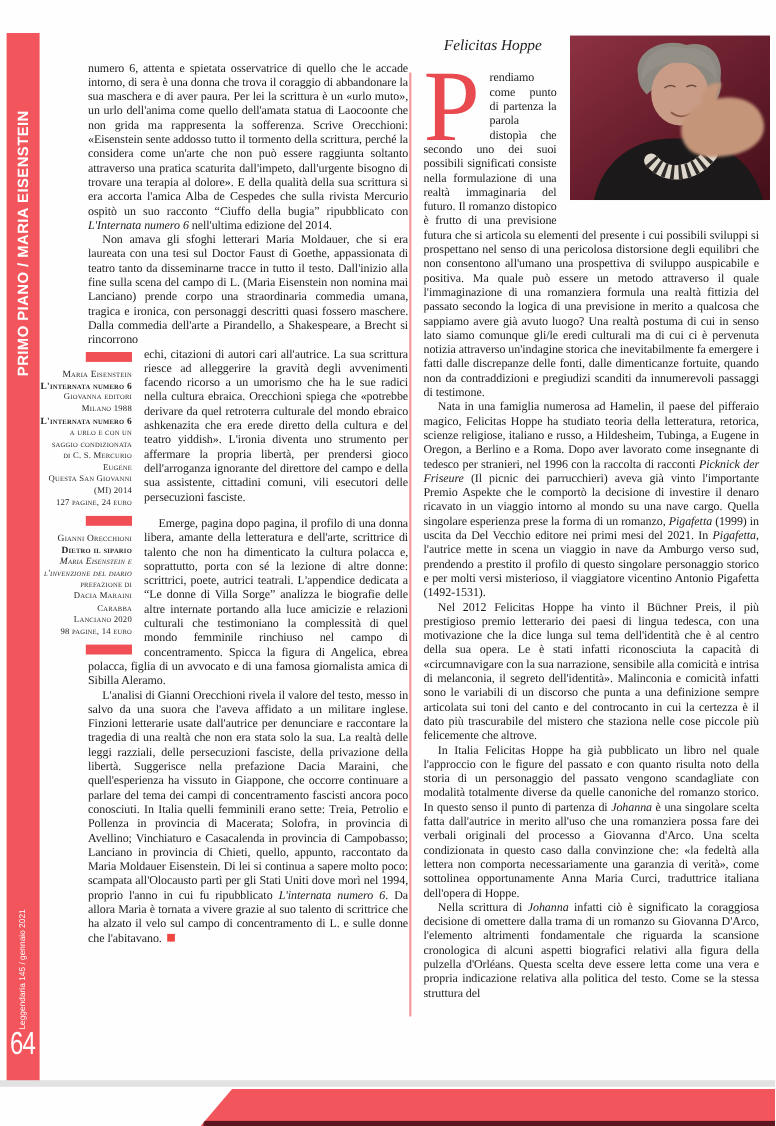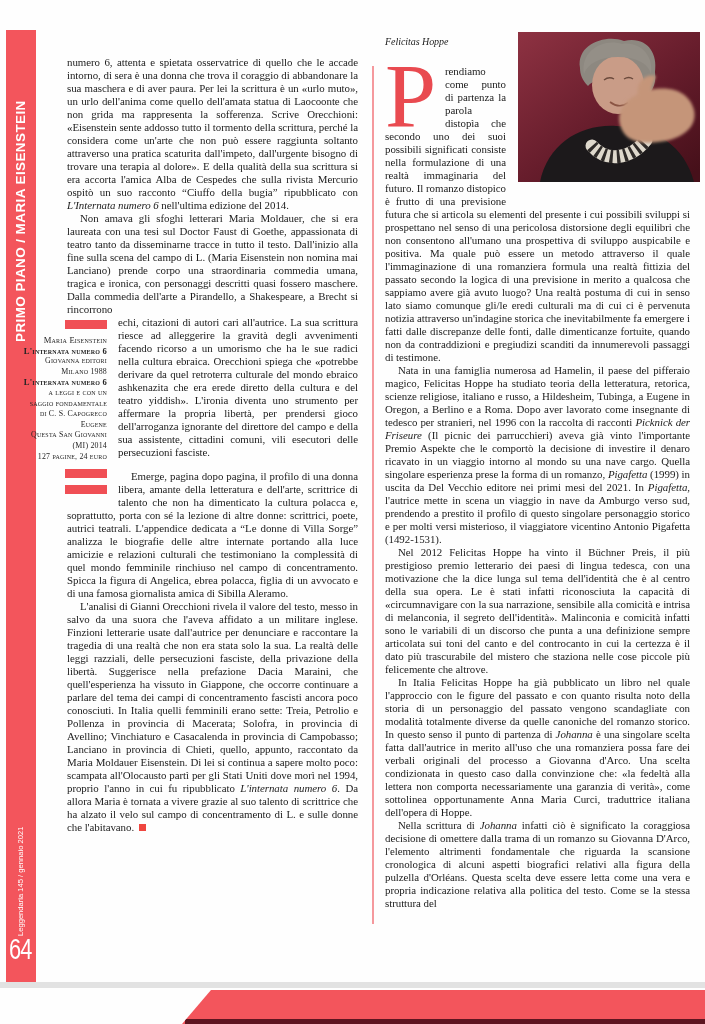--- a/index.html
+++ b/index.html
@@ -17,40 +17,40 @@
           font-family:"Liberation Sans",sans-serif;font-size:7.6px;color:#ffffff;
           line-height:30px;white-space:nowrap;}
   .pagenum{position:absolute;left:9px;top:933px;color:#ffffff;
           font-family:"Liberation Sans",sans-serif;font-size:29px;font-weight:400;
           transform:scaleX(.75);transform-origin:left center;letter-spacing:-1px;}
 
   
   .col-rule{position:absolute;left:372px;top:66px;width:1.5px;height:858px;background:#f5999d;}
   .col{position:absolute;font-size:10.9px;line-height:13px;text-align:justify;
        letter-spacing:-0.05px;hyphens:auto;overflow-wrap:break-word;}
-  .col-left{left:67px;top:56px;width:291px;}
+  .col-left{left:80px;top:56px;width:291px;}
   .col-right{left:385px;top:30px;width:305px;}
   .para{margin:0;text-indent:13px;}
   .para.noindent{text-indent:0;}
   .para .i, .cite-line.i{font-style:italic;}
 
   
   .cite-float{float:left;width:88px;margin:4px 11px 4px -48px;text-align:right;
               text-indent:0;text-align-last:right;line-height:normal;hyphens:none;}
   .cite-bar{width:42px;height:9px;background:#f04f55;margin:0 0 6px auto;}
   .cite-bar.mid{margin:7px 0 6px auto;}
   .cite-bar.end{margin:7px 0 0 auto;}
   .cite-line{font-variant:small-caps;font-size:8.6px;line-height:10.6px;
              letter-spacing:.2px;color:#242424;}
   .cite-line.b{font-weight:bold;}
   .cite-line.sm{font-size:7.9px;}
 
   
-  .caption{position:absolute;top:6px;left:0;width:126px;text-align:left;
-           font-style:italic;font-size:10px;color:#222;line-height:12px;}
+  .caption{position:absolute;top:6px;left:0;width:126px;text-align:center;
+           font-style:italic;font-size:14px;color:#222;line-height:12px;}
   .photo{position:absolute;top:2px;left:133px;width:182px;height:150px;overflow:hidden;}
   .photo svg{display:block;width:182px;height:150px;}
   .rtext{margin-top:35px;}
   .photo-spacer{float:right;width:184px;height:133px;}
   .dropcap{float:left;width:60px;height:63px;color:#e94a50;font-size:92px;
            line-height:62px;text-indent:0;text-align:left;font-family:"Liberation Serif",serif;}
 
   .endmark{display:inline-block;width:7px;height:7px;background:#ef463f;margin-left:5px;}
 
   
@@ -75,29 +75,40 @@
   <div class="col col-left">
     <p class="para noindent"><span>numero 6, attenta e spietata osservatrice di quello che le accade intorno, di sera è una donna che trova il coraggio di abbandonare la sua maschera e di aver paura. Per lei la scrittura è un «urlo muto», un urlo dell'anima come quello dell'amata statua di Laocoonte che non grida ma rappresenta la sofferenza. Scrive Orecchioni: «Eisenstein sente addosso tutto il tormento della scrittura, perché la considera come un'arte che non può essere raggiunta soltanto attraverso una pratica scaturita dall'impeto, dall'urgente bisogno di trovare una terapia al dolore». E della qualità della sua scrittura si era accorta l'amica Alba de Cespedes che sulla rivista Mercurio ospitò un suo racconto “Ciuffo della bugia” ripubblicato con </span><span class="i">L'Internata numero 6</span><span> nell'ultima edizione del 2014.</span></p>
     <p class="para"><span><span>Non amava gli sfoghi letterari Maria Moldauer, che si era laureata con una tesi sul Doctor Faust di Goethe, appassionata di teatro tanto da disseminarne tracce in tutto il testo. Dall'inizio alla fine sulla scena del campo di L. (Maria Eisenstein non nomina mai Lanciano) prende corpo una straordinaria commedia umana, tragica e ironica, con personaggi descritti quasi fossero maschere. Dalla commedia dell'arte a Pirandello, a Shakespeare, a Brecht si rincorrono</span></span></p><aside class="cite-float">
         <div class="cite-bar"></div>
         <div class="cite-block">
           <div class="cite-line">Maria Eisenstein</div>
           <div class="cite-line b">L'internata numero 6</div>
           <div class="cite-line sm">Giovanna editori</div>
           <div class="cite-line sm">Milano 1988</div>
           <div class="cite-line b">L'internata numero 6</div>
-          <div class="cite-line sm">a leggi e con un</div>
-          <div class="cite-line sm">saggio fondamentale</div>
-          <div class="cite-line sm">di C. S. Capogreco</div>
+          <div class="cite-line sm">a urlo e con un</div>
+          <div class="cite-line sm">saggio condizionata</div>
+          <div class="cite-line sm">di C. S. Mercurio</div>
           <div class="cite-line sm">Eugene</div>
           <div class="cite-line sm">Questa San Giovanni</div>
           <div class="cite-line sm">(MI) 2014</div>
           <div class="cite-line sm">127 pagine, 24 euro</div>
         </div>
         <div class="cite-bar mid"></div>
+        <div class="cite-block">
+          <div class="cite-line">Gianni Orecchioni</div>
+          <div class="cite-line b">Dietro il sipario</div>
+          <div class="cite-line i">Maria Eisenstein e</div>
+          <div class="cite-line i">l'invenzione del diario</div>
+          <div class="cite-line sm">prefazione di</div>
+          <div class="cite-line sm">Dacia Maraini</div>
+          <div class="cite-line sm">Carabba</div>
+          <div class="cite-line sm">Lanciano 2020</div>
+          <div class="cite-line sm">98 pagine, 14 euro</div>
+        </div>
         <div class="cite-bar end"></div>
       </aside><span><span> echi, citazioni di autori cari all'autrice. La sua scrittura riesce ad alleggerire la gravità degli avvenimenti facendo ricorso a un umorismo che ha le sue radici nella cultura ebraica. Orecchioni spiega che «potrebbe derivare da quel retroterra culturale del mondo ebraico ashkenazita che era erede diretto della cultura e del teatro yiddish». L'ironia diventa uno strumento per affermare la propria libertà, per prendersi gioco dell'arroganza ignorante del direttore del campo e della sua assistente, cittadini comuni, vili esecutori delle persecuzioni fasciste.</span></span><p></p>
     <p class="para"><span>Emerge, pagina dopo pagina, il profilo di una donna libera, amante della letteratura e dell'arte, scrittrice di talento che non ha dimenticato la cultura polacca e, soprattutto, porta con sé la lezione di altre donne: scrittrici, poete, autrici teatrali. L'appendice dedicata a “Le donne di Villa Sorge” analizza le biografie delle altre internate portando alla luce amicizie e relazioni culturali che testimoniano la complessità di quel mondo femminile rinchiuso nel campo di concentramento. Spicca la figura di Angelica, ebrea polacca, figlia di un avvocato e di una famosa giornalista amica di Sibilla Aleramo.</span></p>
     <p class="para"><span><span>L'analisi di Gianni Orecchioni rivela il valore del testo, messo in salvo da una suora che l'aveva affidato a un militare inglese. Finzioni letterarie usate dall'autrice per denunciare e raccontare la tragedia di una realtà che non era stata solo la sua. La realtà delle leggi razziali, delle persecuzioni fasciste, della privazione della libertà. Suggerisce nella prefazione Dacia Maraini, che quell'esperienza ha vissuto in Giappone, che occorre continuare a parlare del tema dei campi di concentramento fascisti ancora poco conosciuti. In Italia quelli femminili erano sette: Treia, Petrolio e Pollenza in provincia di Macerata; Solofra, in provincia di Avellino; Vinchiaturo e Casacalenda in provincia di Campobasso; Lanciano in provincia di Chieti, quello, appunto, raccontato da Maria Moldauer Eisenstein. Di lei si continua a sapere molto poco: scampata all'Olocausto partì per gli Stati Uniti dove morì nel 1994, proprio l'anno in cui fu ripubblicato </span><span class="i">L'internata numero 6</span><span>. Da allora Maria è tornata a vivere grazie al suo talento di scrittrice che ha alzato il velo sul campo di concentramento di L. e sulle donne che l'abitavano.</span></span><span class="endmark"></span></p>
   </div>
 
   <div class="col col-right">
     <div class="caption">Felicitas Hoppe</div>
     <div class="photo">
       <svg viewBox="0 0 182 150" preserveAspectRatio="none" aria-hidden="true">

